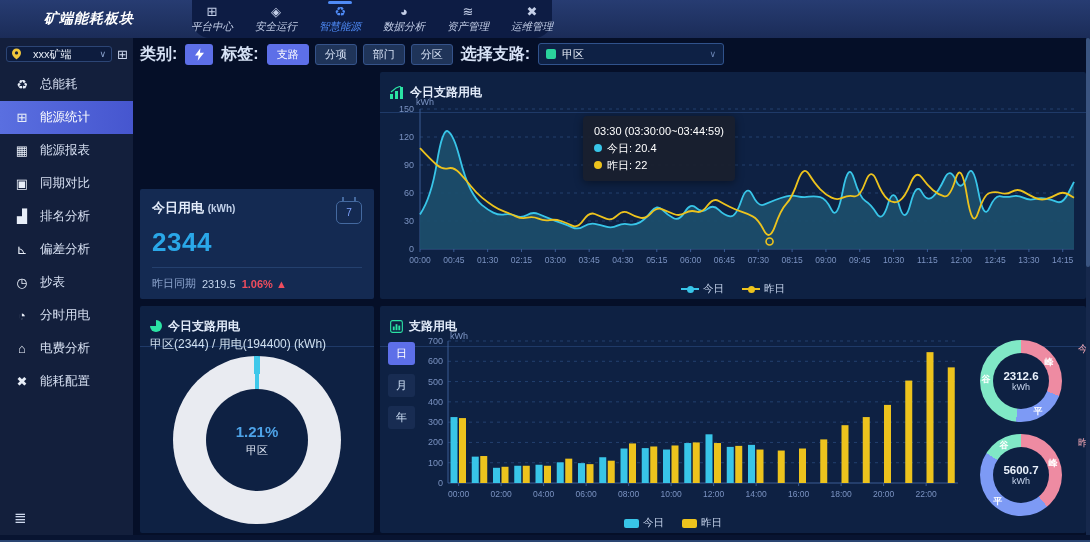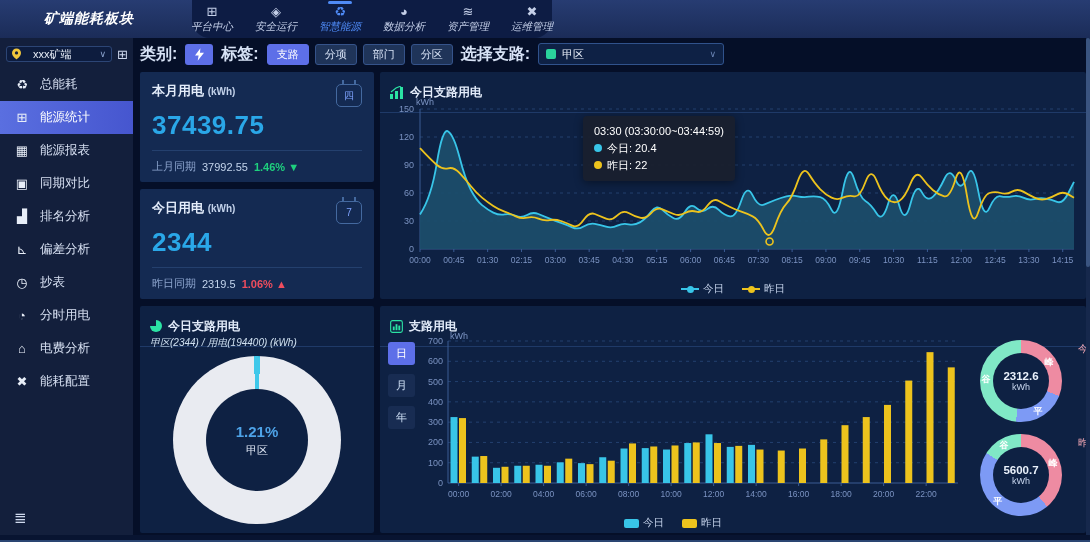--- a/index.html
+++ b/index.html
@@ -67,21 +67,21 @@
   .stat-value { margin-top:10px; font-size:26px; font-weight:bold; color:#2aa7e8; letter-spacing:0.5px; }
   .stat-divider { margin-top:9px; border-top:1px solid #24406e; }
   .stat-foot { margin-top:8px; font-size:11px; color:#8ba3cc; display:flex; gap:6px; align-items:center; }
   .stat-foot .cmp { color:#c3d4ec; }
   .delta { font-weight:bold; font-size:11px; }
   .delta.down { color:#1ed07e; }
   .delta.up { color:#ef4d5e; }
 
   
   #donut-card { top:268px; height:227px; left:7px; width:234px; }
-  .donut-sub { position:absolute; left:10px; top:30px; font-size:10px; color:#cfe0f0;font-style:italic; }
+  .donut-sub { position:absolute; left:10px; top:30px; font-size:12px; color:#cfe0f0; }
   .big-donut { position:absolute; left:33px; top:50px; width:168px; height:168px; border-radius:50%; }
   .big-donut .hole { position:absolute; left:33px; top:33px; width:102px; height:102px; border-radius:50%;
     background:#0e2143; display:flex; flex-direction:column; align-items:center; justify-content:center; gap:3px; }
   .big-donut .pct { font-size:15px; font-weight:bold; color:#4ea3e8; }
   .big-donut .lbl { font-size:11px; color:#dfe7f5; }
 
   
   #line-card { left:247px; top:34px; width:706px; height:227px; }
   #bar-card  { left:247px; top:268px; width:706px; height:227px; }
   .hicon-pie { width:12px; height:12px; border-radius:50%; background:conic-gradient(#2be3a4 0 265deg,#0e2143 265deg 360deg); }
@@ -219,33 +219,20 @@
         <button class="tag">分区</button>
       </div>
     <span class="flabel">选择支路:</span>
     <div class="branch-select">
       <span class="gicon"></span>
       <span>甲区</span>
       <span class="chev">∨</span>
     </div>
   </div>
 
-  <section class="card stat-card" style="top:34px;">
-    <div class="stat-title"><span>本月用电</span> <span class="unit">(kWh)</span></div>
-    <span class="cal-badge">
-        <span>四</span>
-      </span>
-    <div class="stat-value">37439.75</div>
-    <div class="stat-divider"></div>
-    <div class="stat-foot">
-      <span>上月同期</span>
-      <span class="cmp">37992.55</span>
-      <span class="delta down"><span>1.46%</span> <span>▼</span></span>
-    </div>
-  </section>
 
   <section class="card stat-card" style="top:151px;">
     <div class="stat-title"><span>今日用电</span> <span class="unit">(kWh)</span></div>
     <span class="cal-badge">
         <span>7</span>
       </span>
     <div class="stat-value">2344</div>
     <div class="stat-divider"></div>
     <div class="stat-foot">
       <span>昨日同期</span>

